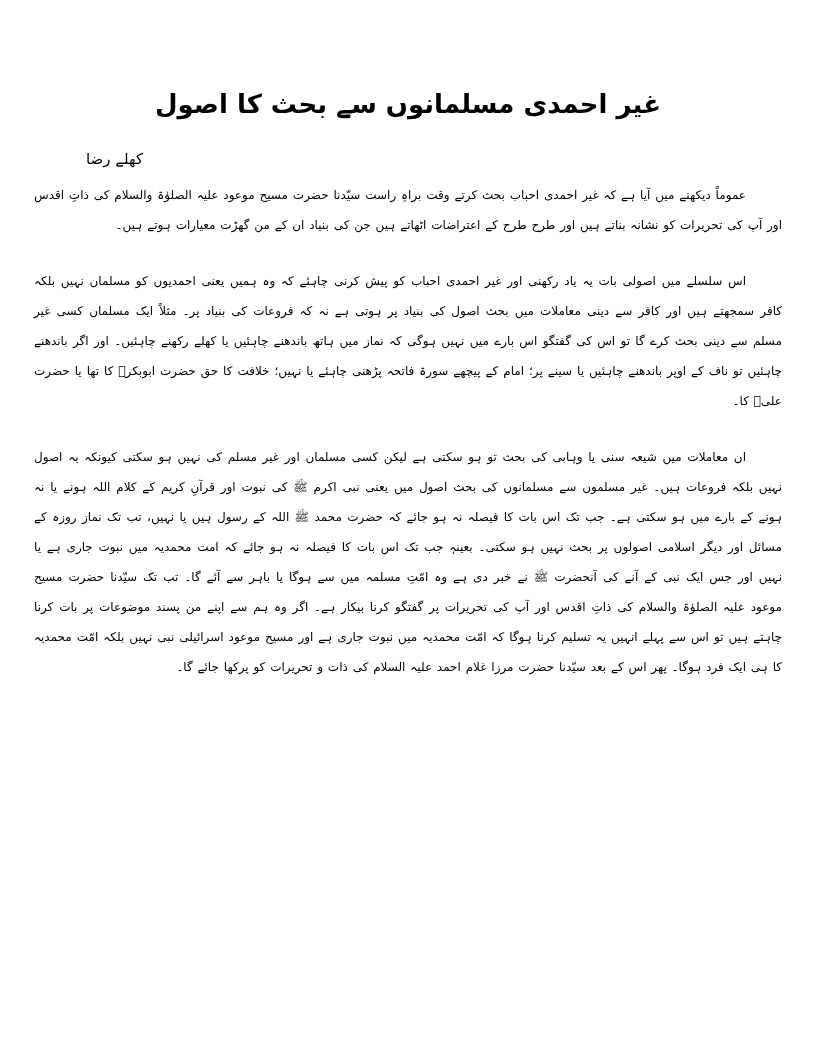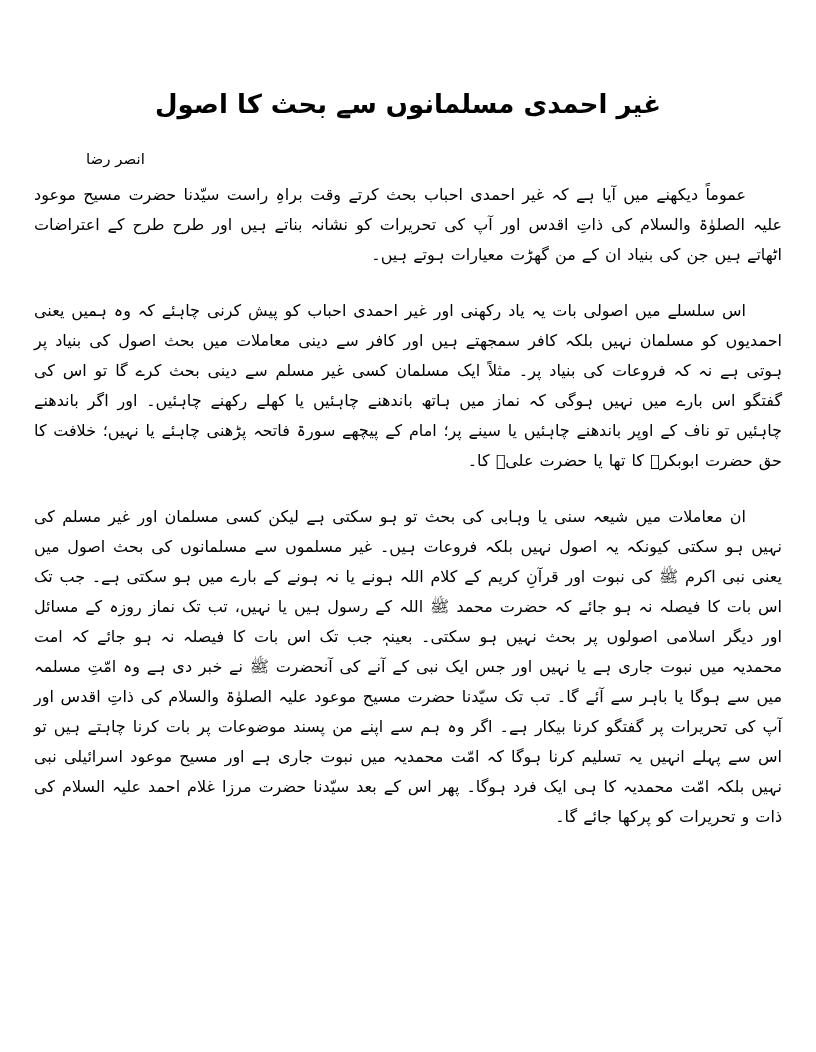--- a/index.html
+++ b/index.html
@@ -29,37 +29,37 @@
   }
   .author-line {
     direction: rtl;
     text-align: left;
     padding-left: 52px;
     font-size: 15px;
     line-height: 22px;
     margin: 0 0 10px 0;
   }
   .body-para {
-    font-size: 16px;
+    font-size: 12px;
     line-height: 30px;
     text-align: justify;
     text-justify: inter-word;
     text-indent: 36px; 
     margin: 0 0 26px 0;
     word-spacing: 1px;
   }
 </style>
 </head>
 <body>
 
 <div class="page">
 
   <h1 class="doc-title">غیر احمدی مسلمانوں سے بحث کا اصول</h1>
 
-  <div class="author-line">انصر رضا</div>
+  <div class="author-line">کھلے رضا</div>
 
   <p class="body-para">عموماً دیکھنے میں آیا ہے کہ غیر احمدی احباب بحث کرتے وقت براہِ راست سیّدنا حضرت مسیح موعود علیہ الصلوٰۃ والسلام کی ذاتِ اقدس اور آپ کی تحریرات کو نشانہ بناتے ہیں اور طرح طرح کے اعتراضات اٹھاتے ہیں جن کی بنیاد ان کے من گھڑت معیارات ہوتے ہیں۔</p>
 
   <p class="body-para">اس سلسلے میں اصولی بات یہ یاد رکھنی اور غیر احمدی احباب کو پیش کرنی چاہئے کہ وہ ہمیں یعنی احمدیوں کو مسلمان نہیں بلکہ کافر سمجھتے ہیں اور کافر سے دینی معاملات میں بحث اصول کی بنیاد پر ہوتی ہے نہ کہ فروعات کی بنیاد پر۔ مثلاً ایک مسلمان کسی غیر مسلم سے دینی بحث کرے گا تو اس کی گفتگو اس بارے میں نہیں ہوگی کہ نماز میں ہاتھ باندھنے چاہئیں یا کھلے رکھنے چاہئیں۔ اور اگر باندھنے چاہئیں تو ناف کے اوپر باندھنے چاہئیں یا سینے پر؛ امام کے پیچھے سورۃ فاتحہ پڑھنی چاہئے یا نہیں؛ خلافت کا حق حضرت ابوبکرؓ کا تھا یا حضرت علیؓ کا۔</p>
 
   <p class="body-para">ان معاملات میں شیعہ سنی یا وہابی کی بحث تو ہو سکتی ہے لیکن کسی مسلمان اور غیر مسلم کی نہیں ہو سکتی کیونکہ یہ اصول نہیں بلکہ فروعات ہیں۔ غیر مسلموں سے مسلمانوں کی بحث اصول میں یعنی نبی اکرم ﷺ کی نبوت اور قرآنِ کریم کے کلام اللہ ہونے یا نہ ہونے کے بارے میں ہو سکتی ہے۔ جب تک اس بات کا فیصلہ نہ ہو جائے کہ حضرت محمد ﷺ اللہ کے رسول ہیں یا نہیں، تب تک نماز روزہ کے مسائل اور دیگر اسلامی اصولوں پر بحث نہیں ہو سکتی۔ بعینہٖ جب تک اس بات کا فیصلہ نہ ہو جائے کہ امت محمدیہ میں نبوت جاری ہے یا نہیں اور جس ایک نبی کے آنے کی آنحضرت ﷺ نے خبر دی ہے وہ امّتِ مسلمہ میں سے ہوگا یا باہر سے آئے گا۔ تب تک سیّدنا حضرت مسیح موعود علیہ الصلوٰۃ والسلام کی ذاتِ اقدس اور آپ کی تحریرات پر گفتگو کرنا بیکار ہے۔ اگر وہ ہم سے اپنے من پسند موضوعات پر بات کرنا چاہتے ہیں تو اس سے پہلے انہیں یہ تسلیم کرنا ہوگا کہ امّت محمدیہ میں نبوت جاری ہے اور مسیح موعود اسرائیلی نبی نہیں بلکہ امّت محمدیہ کا ہی ایک فرد ہوگا۔ پھر اس کے بعد سیّدنا حضرت مرزا غلام احمد علیہ السلام کی ذات و تحریرات کو پرکھا جائے گا۔</p>
 
 </div>
 
 </body></html>

